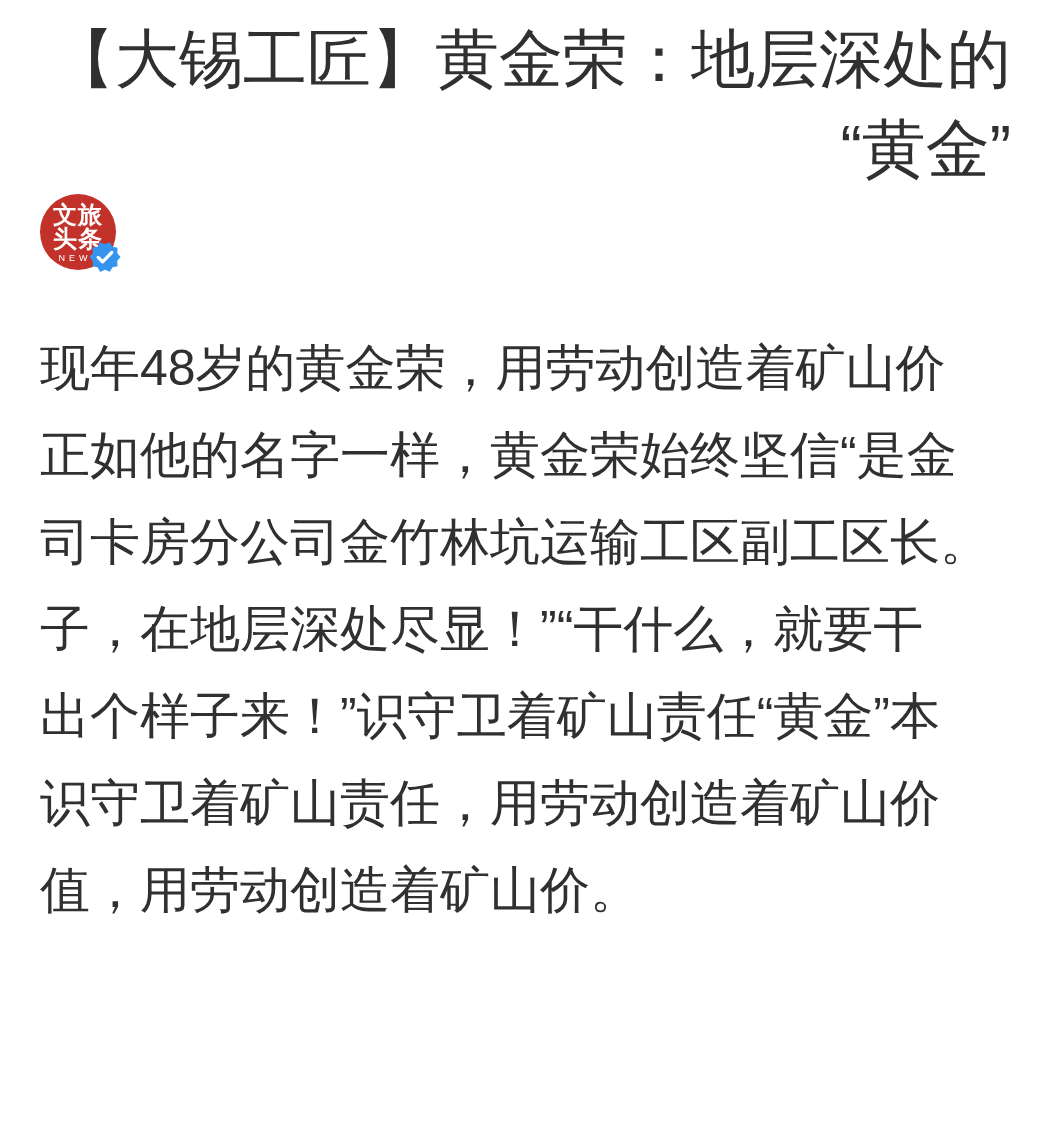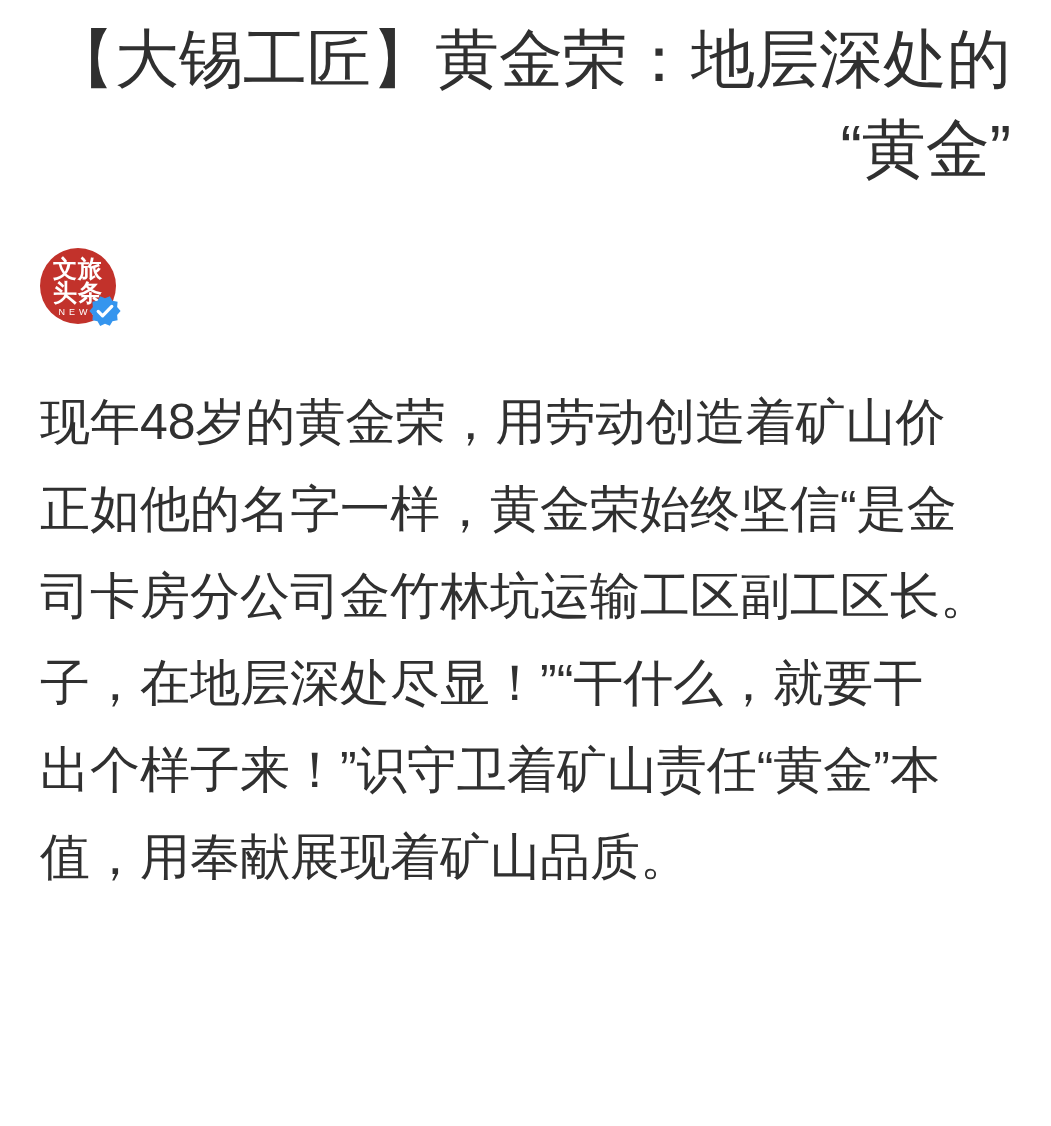--- a/index.html
+++ b/index.html
@@ -29,21 +29,20 @@
     font-weight:500;
     color:var(--title);
     letter-spacing:0;
     text-align:right;
   }
   .title-line{
     white-space:nowrap;
   }
   
   .author-row{
-    margin-top:54px;
     display:flex;
     align-items:center;
     height:78px;
     text-align:center;
   }
   .avatar-wrap{
     position:relative;
     width:78px;
     height:78px;
     flex:0 0 auto;
@@ -131,16 +130,17 @@
       </svg>
     </div>
   </div>
 
   <div class="body-text">
     <div class="body-line">现年48岁的黄金荣，用劳动创造着矿山价</div>
     <div class="body-line">正如他的名字一样，黄金荣始终坚信“是金</div>
     <div class="body-line">司卡房分公司金竹林坑运输工区副工区长。</div>
     <div class="body-line">子，在地层深处尽显！”“干什么，就要干</div>
     <div class="body-line">出个样子来！”识守卫着矿山责任“黄金”本</div>
-    <div class="body-line">值，用奉献展现着矿山品质。</div>
+    <div class="body-line">识守卫着矿山责任，用劳动创造着矿山价</div>
+    <div class="body-line">值，用劳动创造着矿山价。</div>
   </div>
 
 </div>
 
 </body></html>

